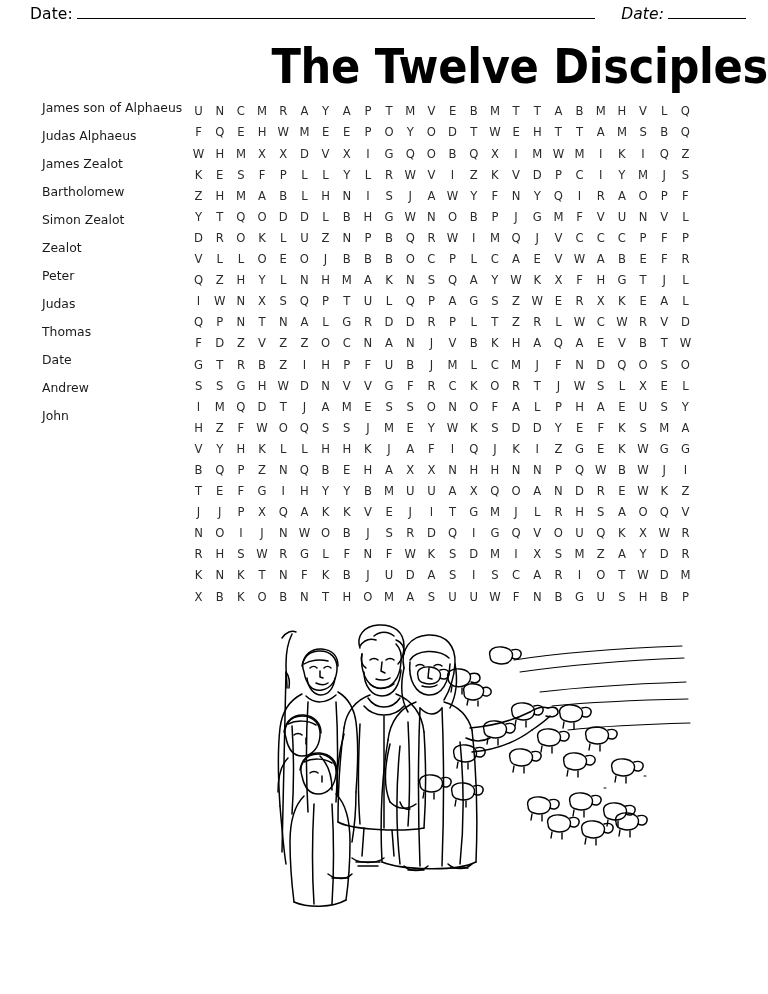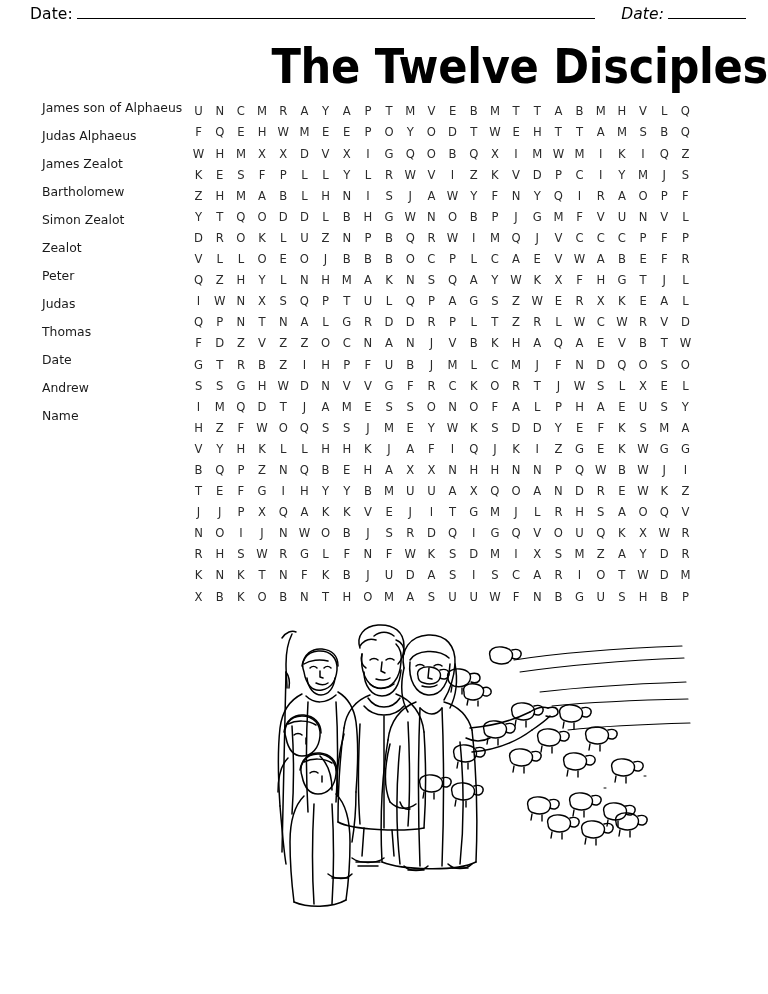--- a/index.html
+++ b/index.html
@@ -122,21 +122,21 @@
       <div class="wordlist-item">Judas Alphaeus</div>
       <div class="wordlist-item">James Zealot</div>
       <div class="wordlist-item">Bartholomew</div>
       <div class="wordlist-item">Simon Zealot</div>
       <div class="wordlist-item">Zealot</div>
       <div class="wordlist-item">Peter</div>
       <div class="wordlist-item">Judas</div>
       <div class="wordlist-item">Thomas</div>
       <div class="wordlist-item">Date</div>
       <div class="wordlist-item">Andrew</div>
-      <div class="wordlist-item">Name</div>
+      <div class="wordlist-item">John</div>
     </div>
 
   <div class="grid-wrap">
     <div class="grid" id="letter-grid" style="--cols: 24;">
 
     <span class="cell">U</span>
         <span class="cell">N</span>
         <span class="cell">C</span>
         <span class="cell">M</span>
         <span class="cell">R</span>

